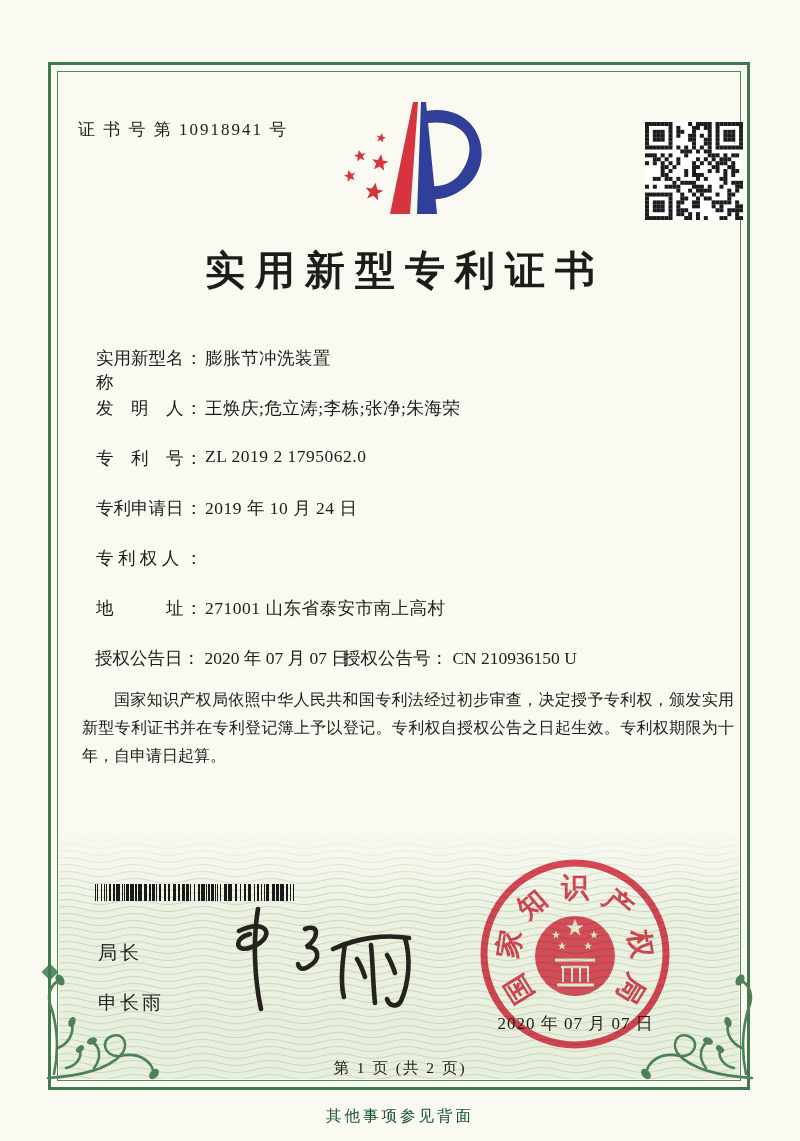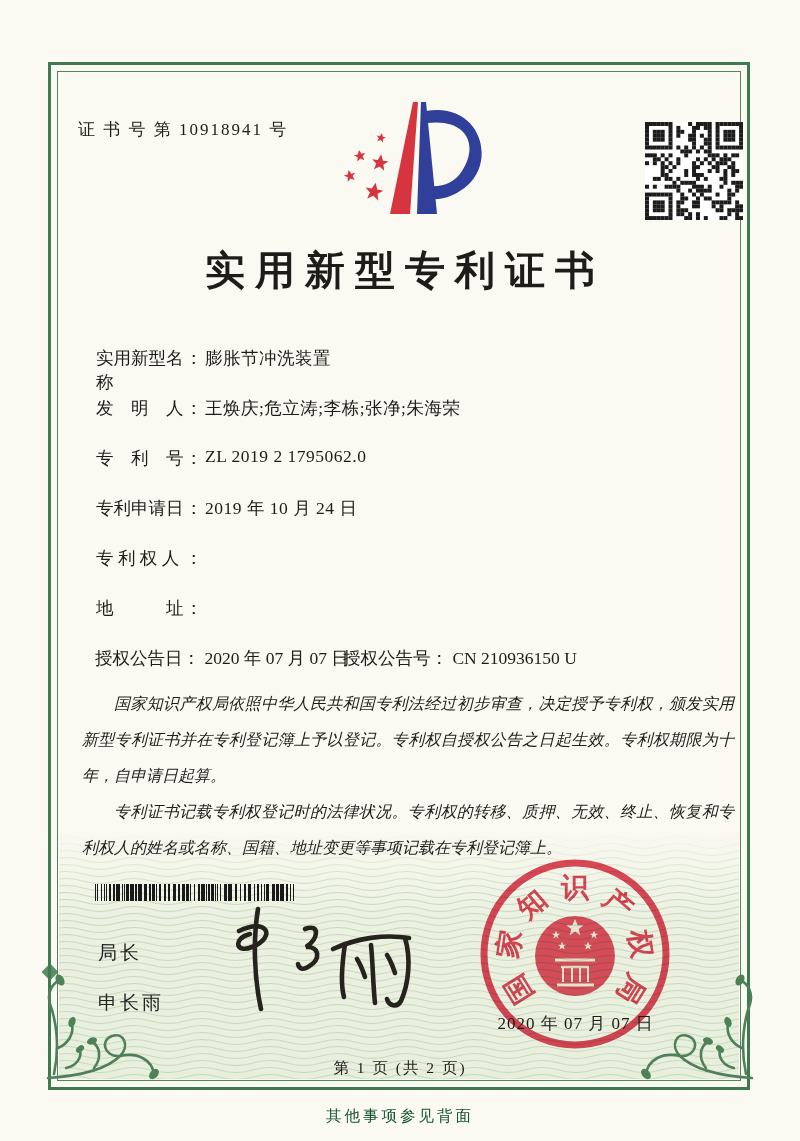--- a/index.html
+++ b/index.html
@@ -30,21 +30,21 @@
          letter-spacing:10px;text-indent:10px;}
 
   .fields{left:95px;top:346px;width:650px;}
   .frow{position:relative;height:50px;font-size:17.5px;}
   .flabel{position:absolute;left:1px;top:0;width:90px;display:inline-block;}
   .fcolon{position:absolute;left:90px;top:0;}
   .fvalue{position:absolute;left:110px;top:0;letter-spacing:.5px;white-space:nowrap;}
   .grant{position:relative;height:40px;font-size:17.5px;}
   .grant .g2{position:absolute;left:248px;top:0;}
 
-  .paras{left:82px;top:686px;width:652px;font-size:16px;line-height:36px;text-align:justify;font-style:italic;}
+  .paras{left:82px;top:686px;width:652px;font-size:16px;line-height:28px;text-align:justify;}
   .paras p{margin:0;text-indent:2em;}
 
   .barcode{left:95px;top:884px;width:210px;height:17px;display:flex;align-items:stretch;}
   .barcode div{background:#191919;}
 
   .signer{left:98px;top:940px;font-family:"Liberation Sans",sans-serif;font-size:19px;letter-spacing:3px;color:#222;}
   .signer .name{margin-top:24px;}
   .sig-svg{left:205px;top:903px;width:230px;height:115px;}
 
   .seal{left:477px;top:856px;width:196px;height:196px;opacity:.92;mix-blend-mode:multiply;}
@@ -476,34 +476,34 @@
       <span class="fcolon">：</span>
     <span class="fvalue">2019 年 10 月 24 日</span>
   </div>
   <div class="frow">
     <span class="flabel">专 利 权 人</span>
       <span class="fcolon">：</span>
   </div>
   <div class="frow">
     <span class="flabel">地　　　址</span>
       <span class="fcolon">：</span>
+    <span class="fvalue">271001 山东省泰安市南上高村</span>
   </div>
   <div class="grant">
     <span>授权公告日</span><span>：</span>
     <span>2020 年 07 月 07 日</span>
     <span class="g2">
       <span>授权公告号</span><span>：</span>
       <span>CN 210936150 U</span>
     </span>
   </div>
 </div>
 
 <div class="abs paras">
   <p>国家知识产权局依照中华人民共和国专利法经过初步审查，决定授予专利权，颁发实用新型专利证书并在专利登记簿上予以登记。专利权自授权公告之日起生效。专利权期限为十年，自申请日起算。</p>
-  <p>专利证书记载专利权登记时的法律状况。专利权的转移、质押、无效、终止、恢复和专利权人的姓名或名称、国籍、地址变更等事项记载在专利登记簿上。</p>
 </div>
 
 <div class="abs barcode" id="barcode">
     <div style="width: 1px; margin-right: 1px;"></div>
     <div style="width: 1px; margin-right: 3px;"></div>
     <div style="width: 1px; margin-right: 2px;"></div>
     <div style="width: 1px; margin-right: 1px;"></div>
     <div style="width: 1px; margin-right: 2px;"></div>
     <div style="width: 2px; margin-right: 2px;"></div>
     <div style="width: 2px; margin-right: 1px;"></div>

